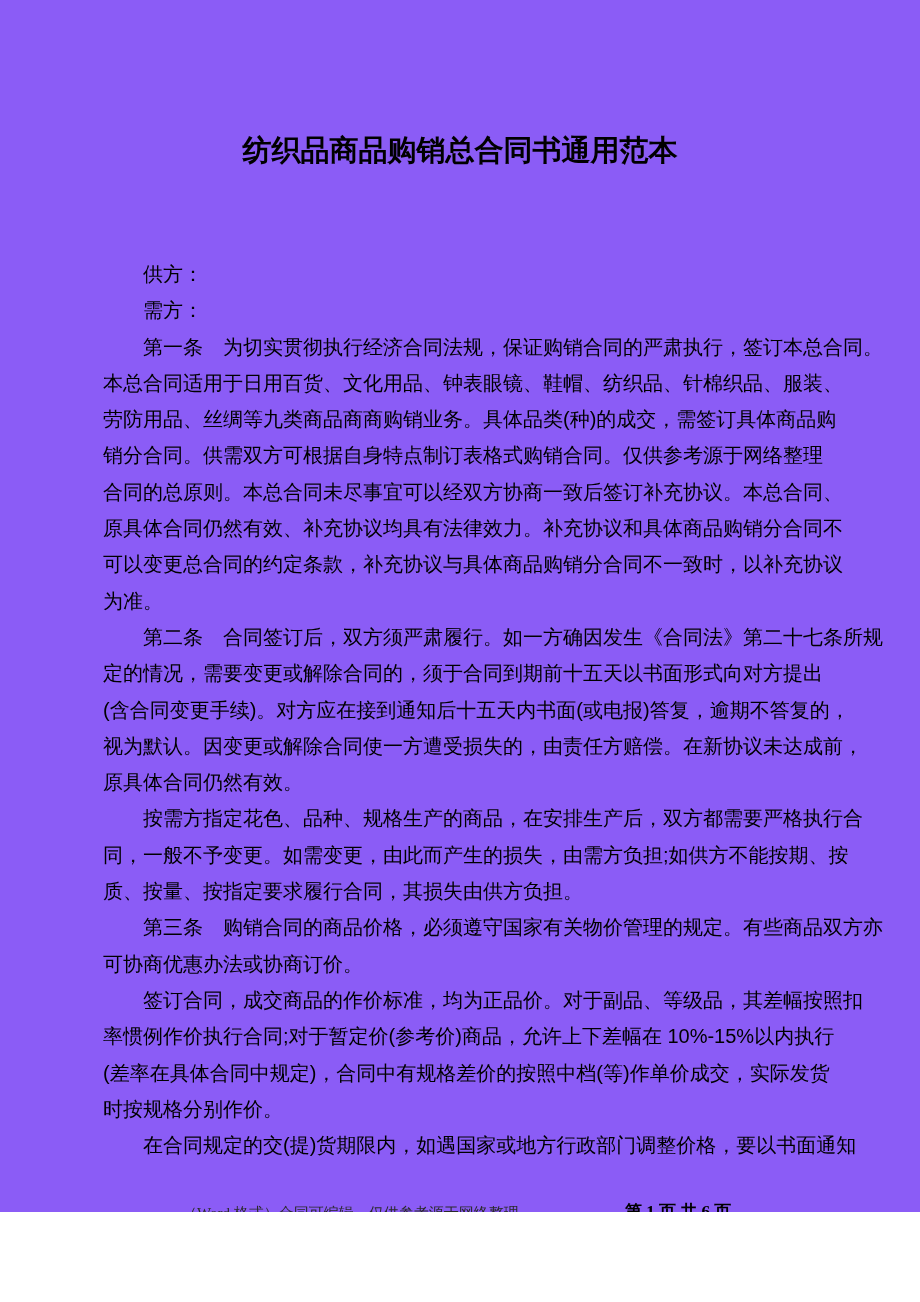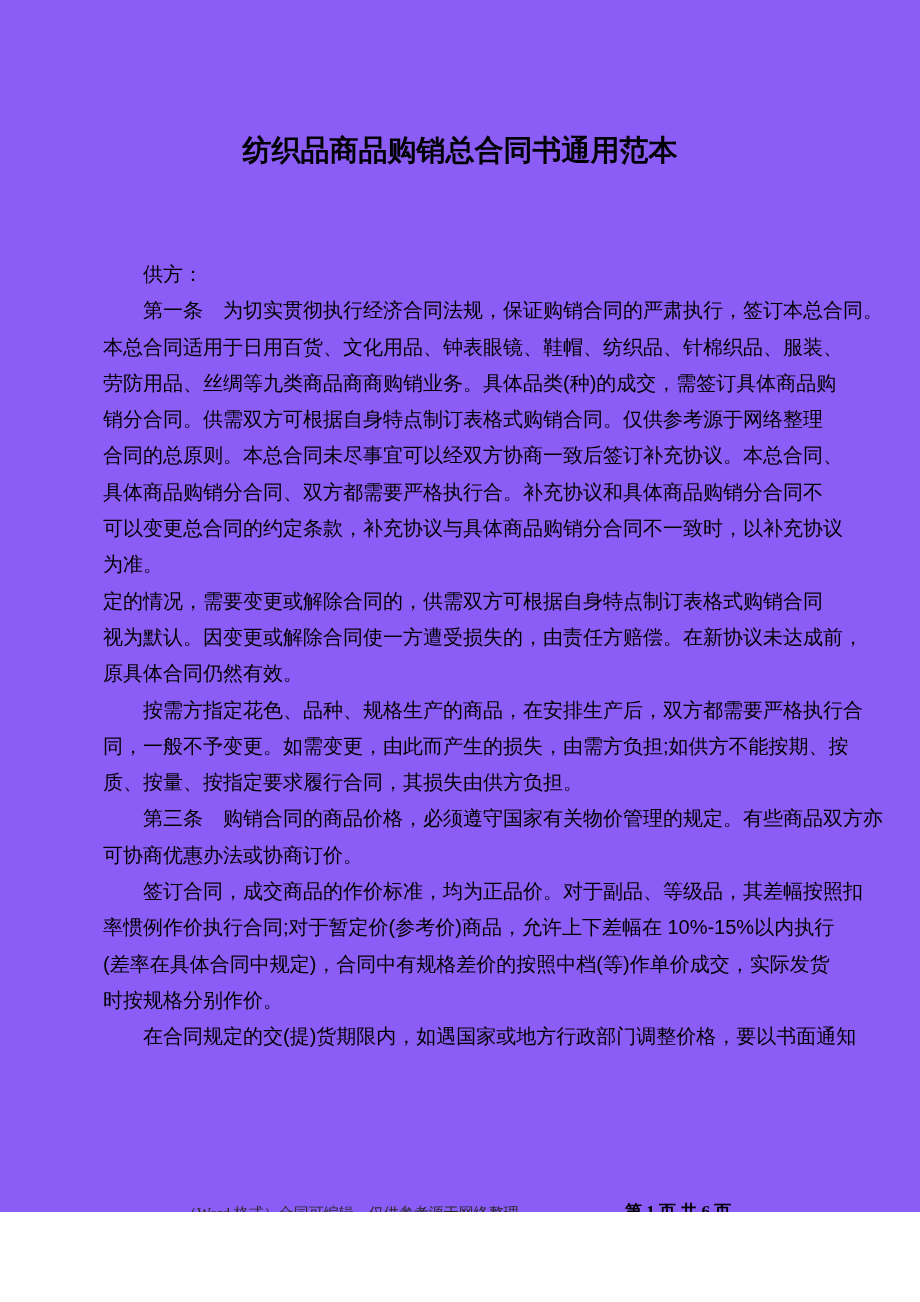--- a/index.html
+++ b/index.html
@@ -68,29 +68,32 @@
 </style>
 </head>
 <body>
 
 <div class="page">
 
   <h1 class="doc-title">纺织品商品购销总合同书通用范本</h1>
 
   <div class="doc-body">
       <div class="line indent">供方：</div>
+      <div class="line indent">需方：</div>
       <div class="line indent">第一条　为切实贯彻执行经济合同法规，保证购销合同的严肃执行，签订本总合同。</div>
       <div class="line">本总合同适用于日用百货、文化用品、钟表眼镜、鞋帽、纺织品、针棉织品、服装、</div>
       <div class="line">劳防用品、丝绸等九类商品商商购销业务。具体品类(种)的成交，需签订具体商品购</div>
       <div class="line">销分合同。供需双方可根据自身特点制订表格式购销合同。仅供参考源于网络整理</div>
       <div class="line">合同的总原则。本总合同未尽事宜可以经双方协商一致后签订补充协议。本总合同、</div>
-      <div class="line">具体商品购销分合同、双方都需要严格执行合。补充协议和具体商品购销分合同不</div>
+      <div class="line">原具体合同仍然有效、补充协议均具有法律效力。补充协议和具体商品购销分合同不</div>
       <div class="line">可以变更总合同的约定条款，补充协议与具体商品购销分合同不一致时，以补充协议</div>
       <div class="line">为准。</div>
-      <div class="line">定的情况，需要变更或解除合同的，供需双方可根据自身特点制订表格式购销合同</div>
+      <div class="line indent">第二条　合同签订后，双方须严肃履行。如一方确因发生《合同法》第二十七条所规</div>
+      <div class="line">定的情况，需要变更或解除合同的，须于合同到期前十五天以书面形式向对方提出</div>
+      <div class="line">(含合同变更手续)。对方应在接到通知后十五天内书面(或电报)答复，逾期不答复的，</div>
       <div class="line">视为默认。因变更或解除合同使一方遭受损失的，由责任方赔偿。在新协议未达成前，</div>
       <div class="line">原具体合同仍然有效。</div>
       <div class="line indent">按需方指定花色、品种、规格生产的商品，在安排生产后，双方都需要严格执行合</div>
       <div class="line">同，一般不予变更。如需变更，由此而产生的损失，由需方负担;如供方不能按期、按</div>
       <div class="line">质、按量、按指定要求履行合同，其损失由供方负担。</div>
       <div class="line indent">第三条　购销合同的商品价格，必须遵守国家有关物价管理的规定。有些商品双方亦</div>
       <div class="line">可协商优惠办法或协商订价。</div>
       <div class="line indent">签订合同，成交商品的作价标准，均为正品价。对于副品、等级品，其差幅按照扣</div>
       <div class="line">率惯例作价执行合同;对于暂定价(参考价)商品，允许上下差幅在 10%-15%以内执行</div>
       <div class="line">(差率在具体合同中规定)，合同中有规格差价的按照中档(等)作单价成交，实际发货</div>

